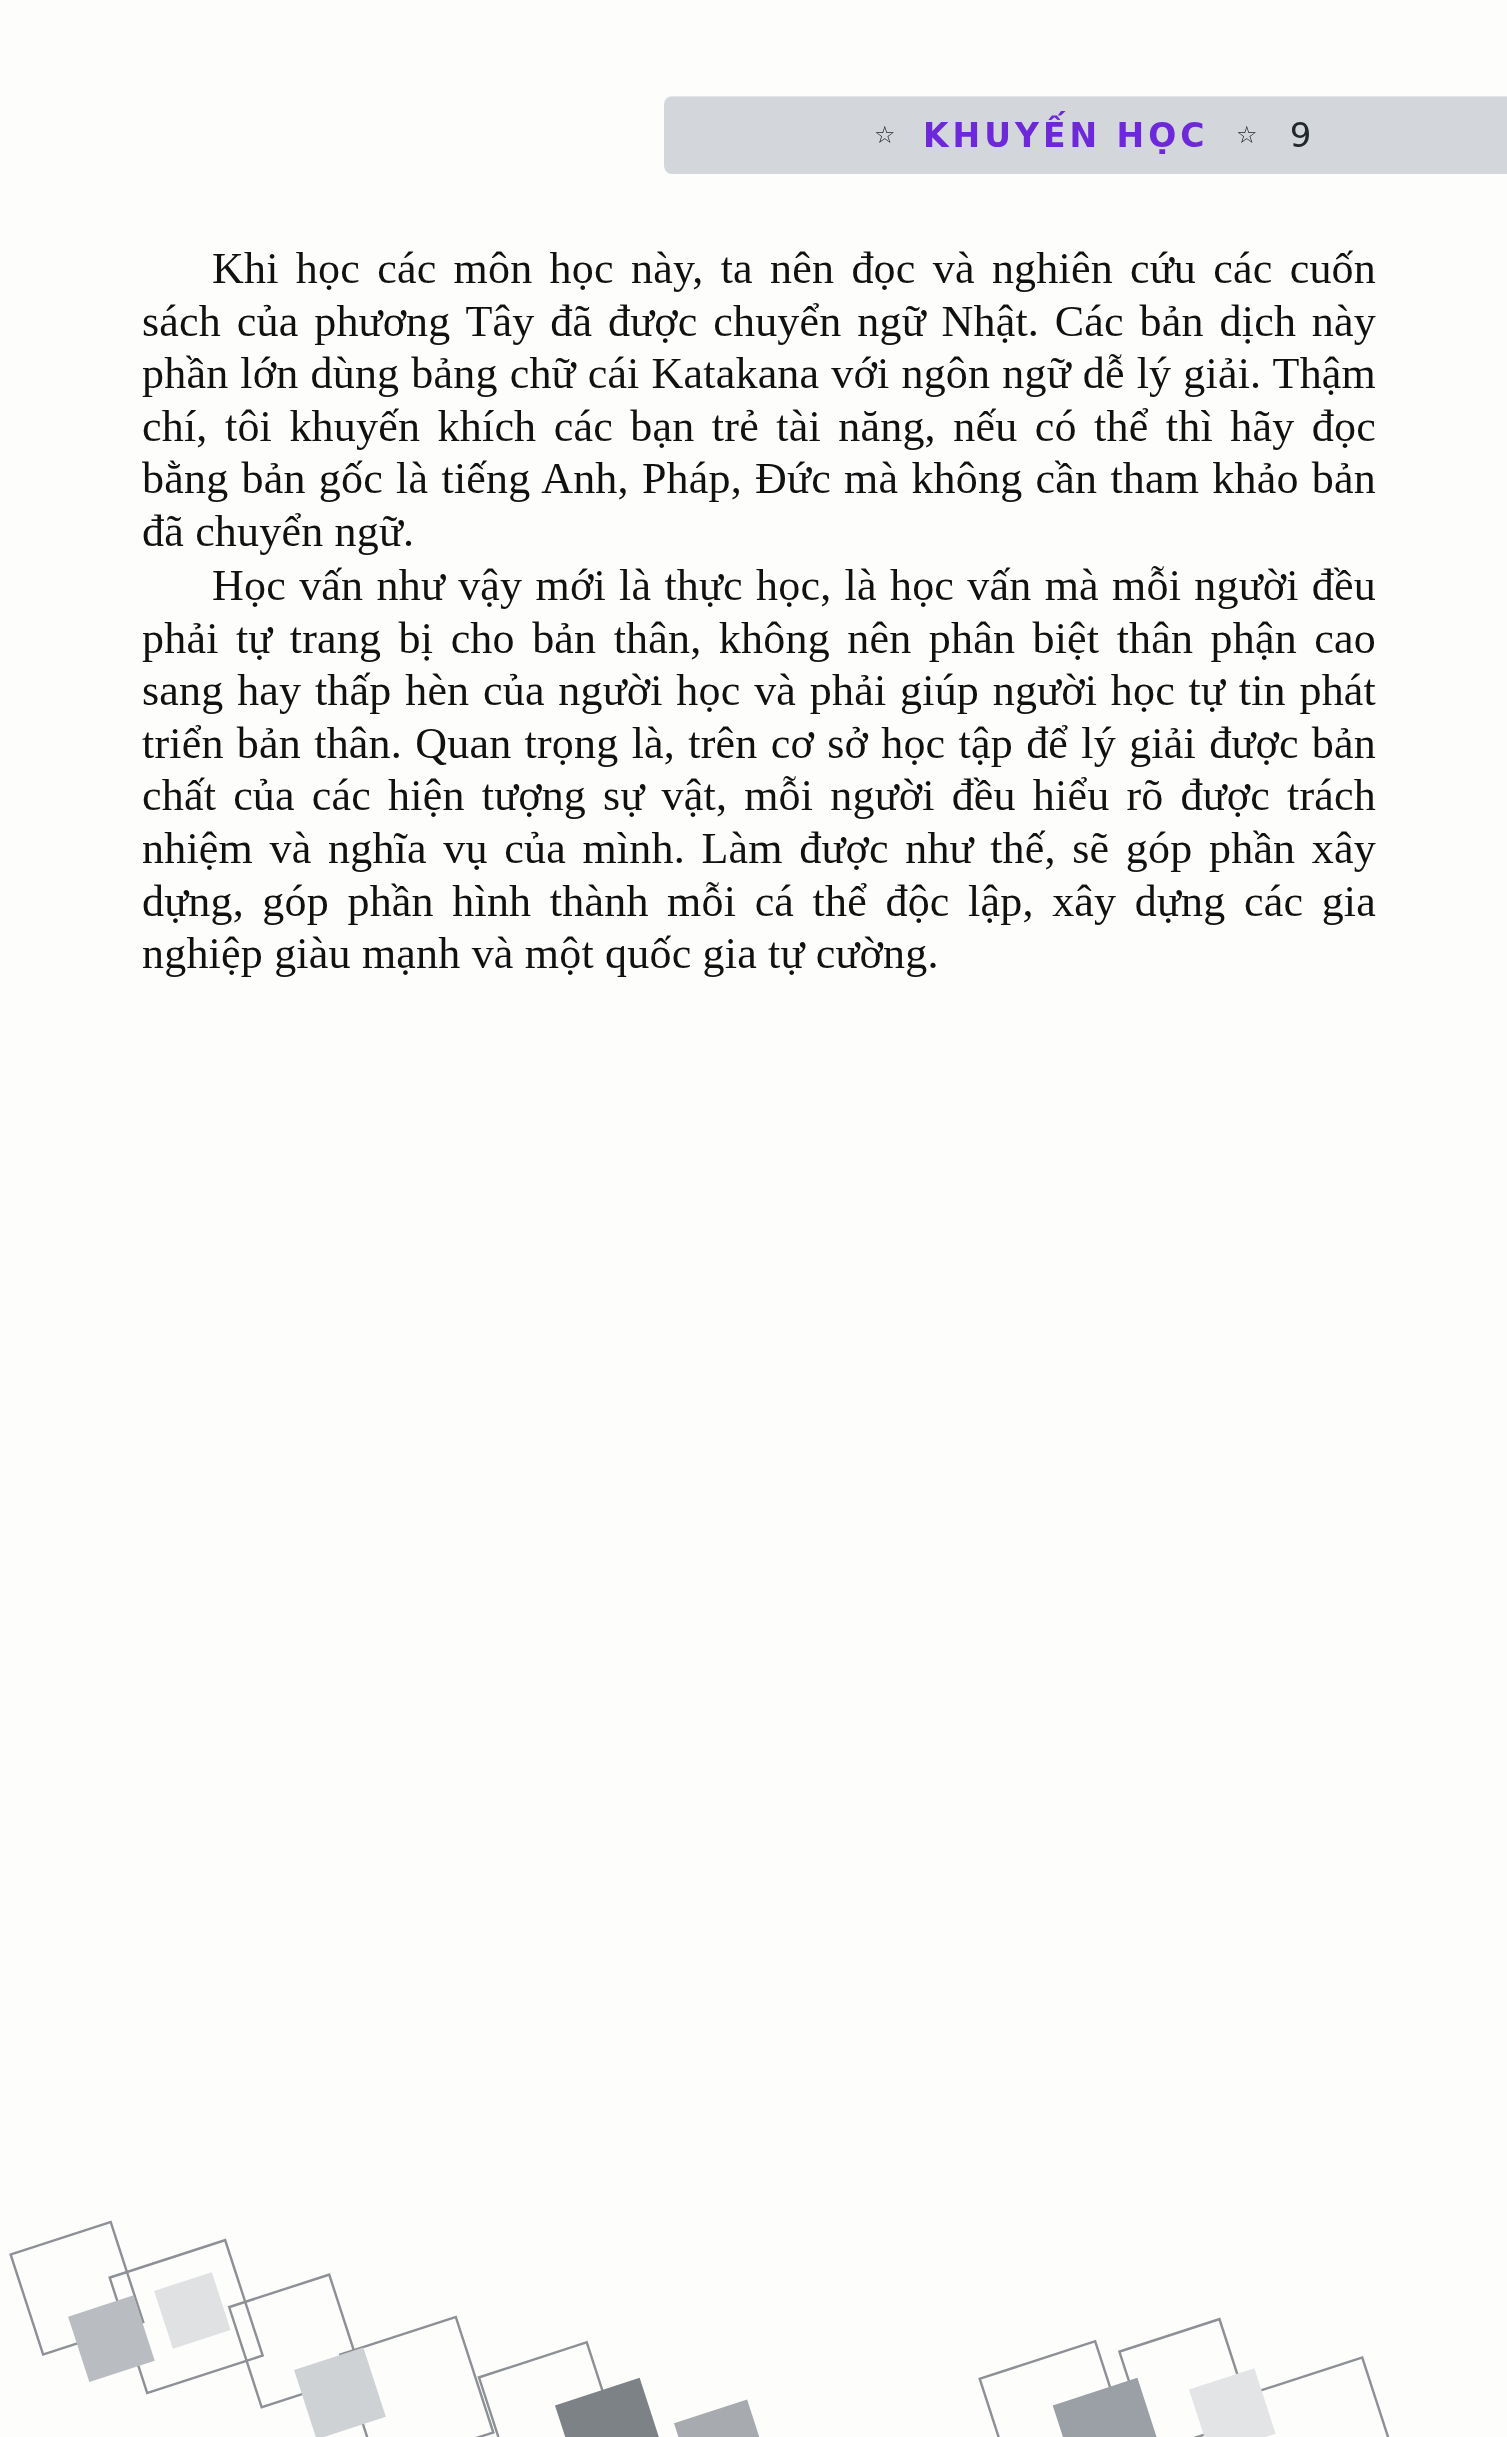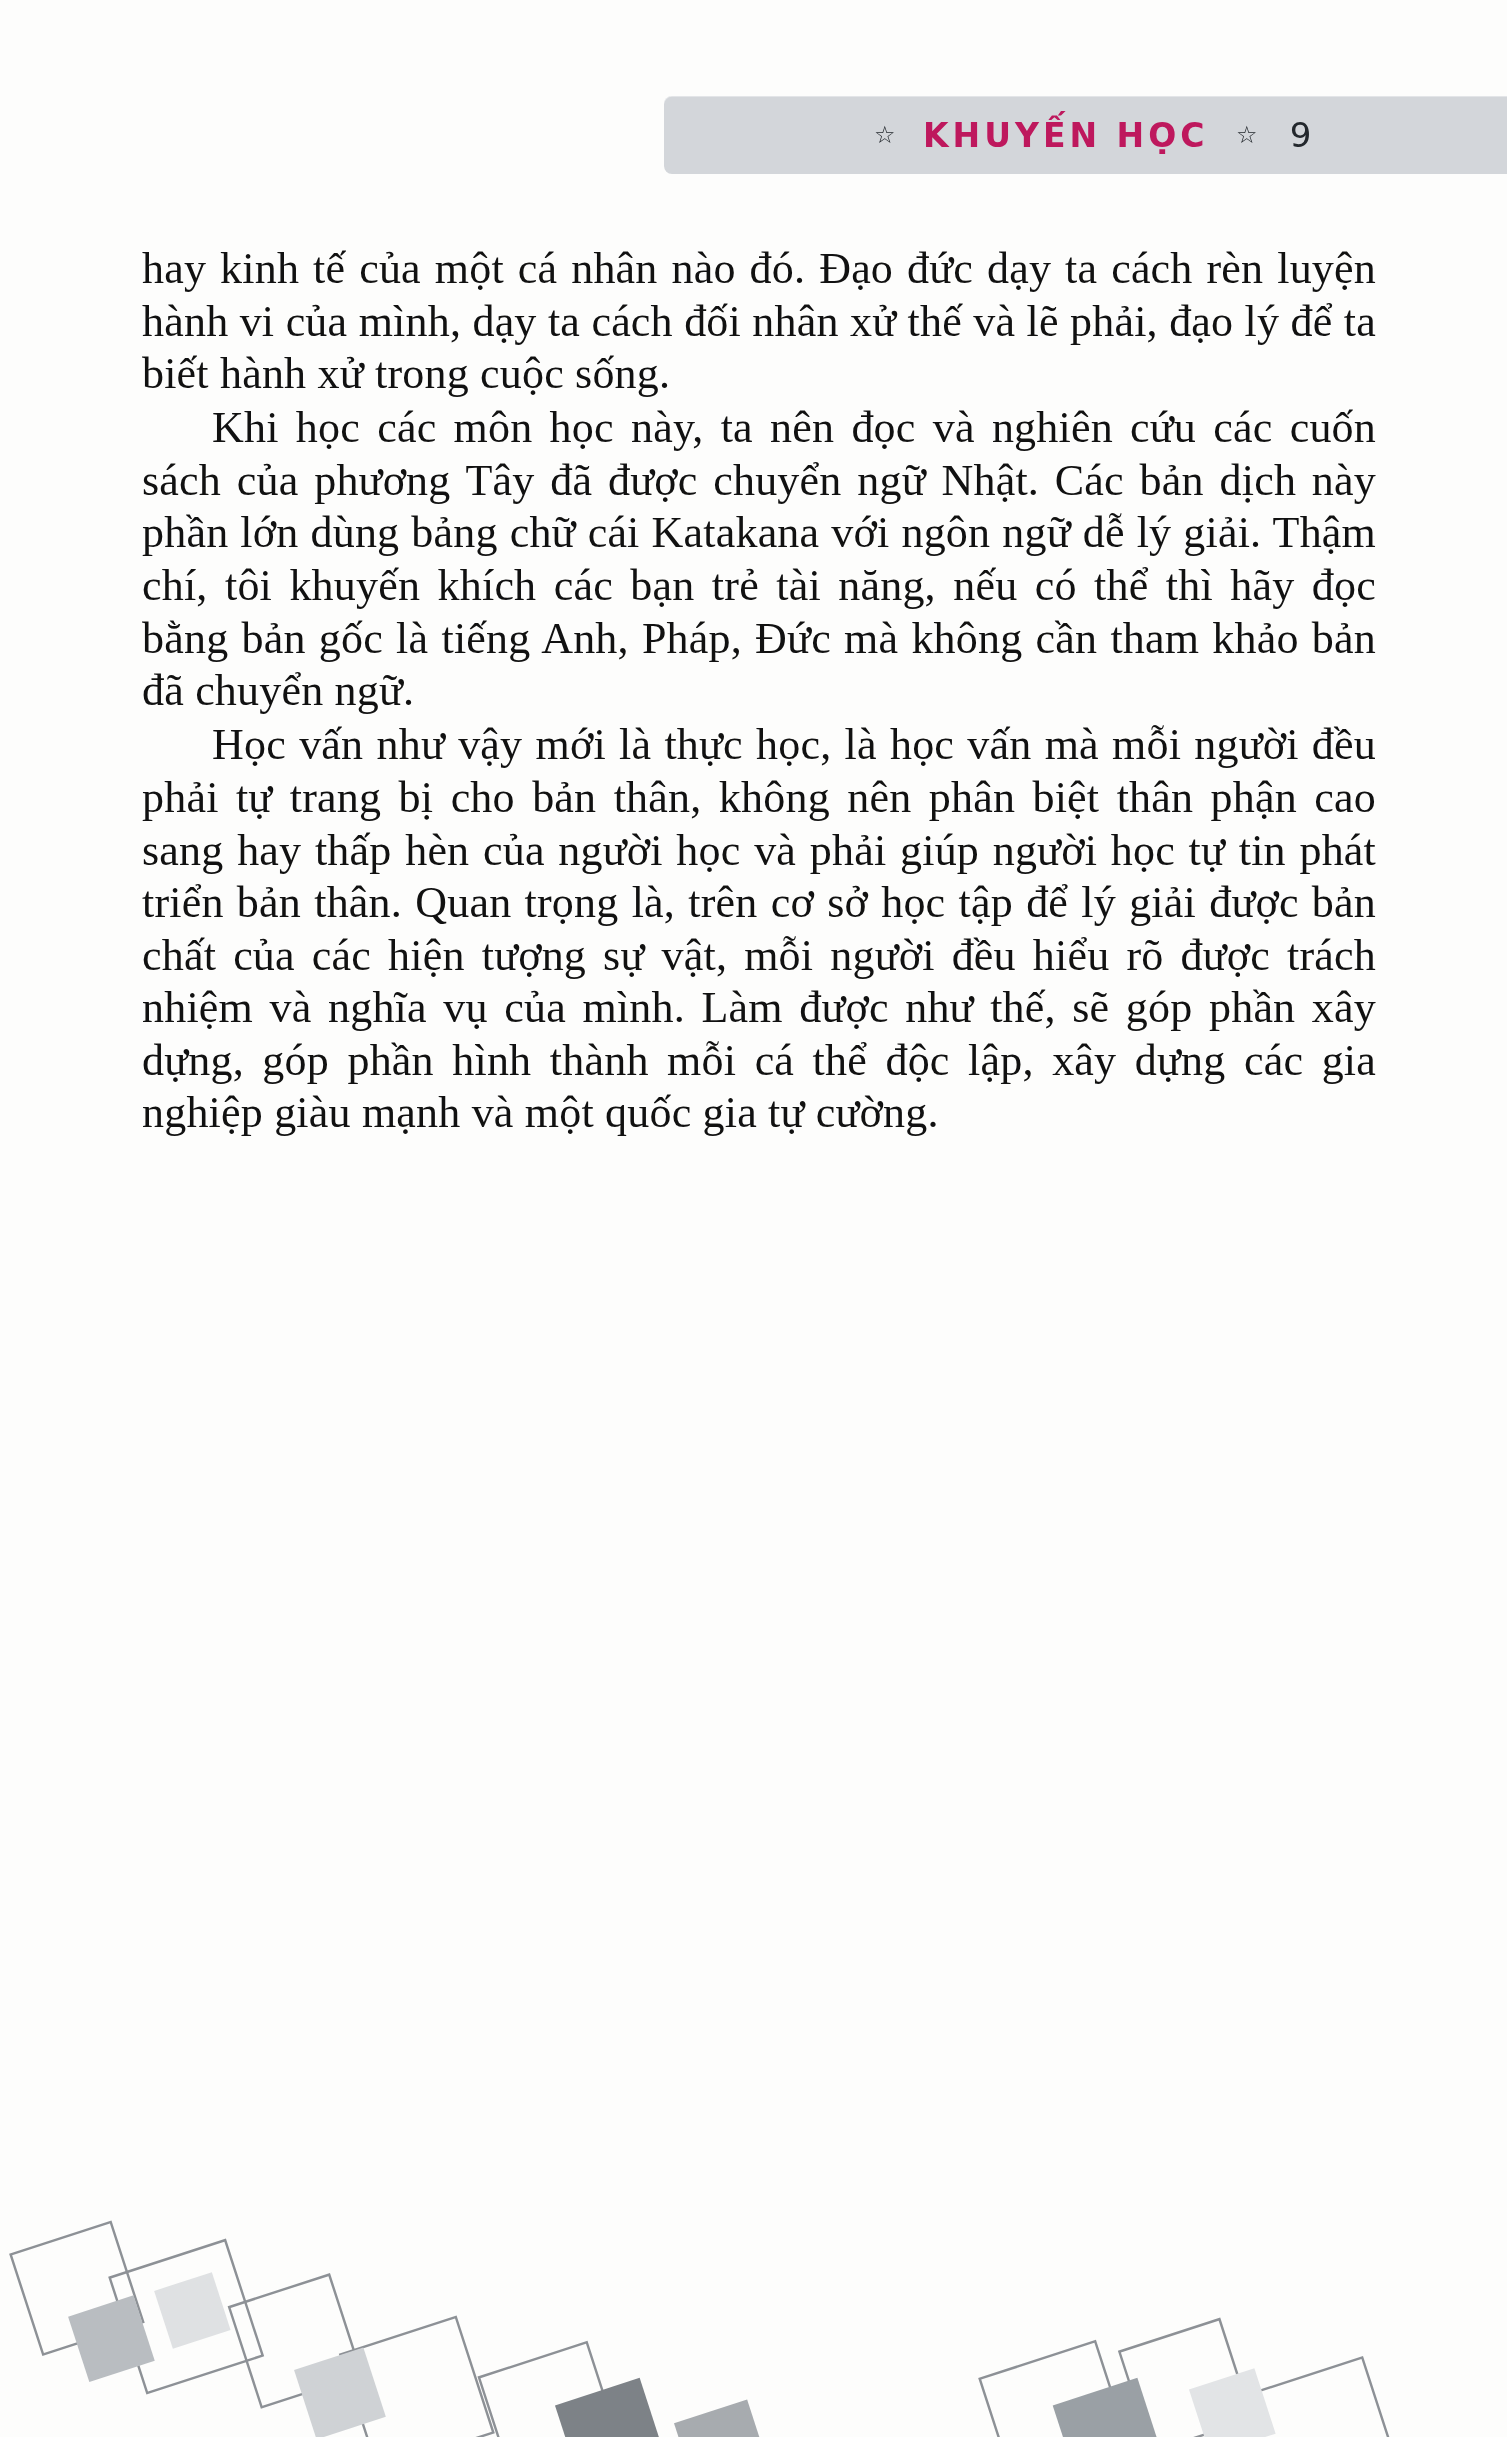--- a/index.html
+++ b/index.html
@@ -41,21 +41,21 @@
     align-items: center;
     gap: 27.5px;
     padding-left: 210px;
     color: #2c2c2c;
   }
   .header-title {
     font-family: "DejaVu Sans", sans-serif;
     font-size: 33px;
     letter-spacing: 4px;
     font-weight: 600;
-    color: #be185d;
+    color: #6d28d9;
   }
   .star-icon {
     font-size: 24px;
     line-height: 1;
     color: #23282d;
   }
   .page-number {
     font-family: "DejaVu Sans", sans-serif;
     font-size: 34px;
     font-weight: 500;
@@ -108,21 +108,20 @@
   <div class="header-band">
     <div class="header-inner">
       <span class="star-icon">☆</span>
       <span class="header-title">KHUYẾN HỌC</span>
       <span class="star-icon">☆</span>
       <span class="page-number">9</span>
     </div>
   </div>
 
   <div class="content">
-    <p class="para last-line-left">hay kinh tế của một cá nhân nào đó. Đạo đức dạy ta cách rèn luyện hành vi của mình, dạy ta cách đối nhân xử thế và lẽ phải, đạo lý để ta biết hành xử trong cuộc sống.</p>
     <p class="para indent last-line-left">Khi học các môn học này, ta nên đọc và nghiên cứu các cuốn sách của phương Tây đã được chuyển ngữ Nhật. Các bản dịch này phần lớn dùng bảng chữ cái Katakana với ngôn ngữ dễ lý giải. Thậm chí, tôi khuyến khích các bạn trẻ tài năng, nếu có thể thì hãy đọc bằng bản gốc là tiếng Anh, Pháp, Đức mà không cần tham khảo bản đã chuyển ngữ.</p>
     <p class="para indent last-line-left">Học vấn như vậy mới là thực học, là học vấn mà mỗi người đều phải tự trang bị cho bản thân, không nên phân biệt thân phận cao sang hay thấp hèn của người học và phải giúp người học tự tin phát triển bản thân. Quan trọng là, trên cơ sở học tập để lý giải được bản chất của các hiện tượng sự vật, mỗi người đều hiểu rõ được trách nhiệm và nghĩa vụ của mình. Làm được như thế, sẽ góp phần xây dựng, góp phần hình thành mỗi cá thể độc lập, xây dựng các gia nghiệp giàu mạnh và một quốc gia tự cường.</p>
   </div>
 
   <svg class="deco" viewBox="0 0 1862 430" xmlns="http://www.w3.org/2000/svg">
     <g fill="none" stroke="#8d9196" stroke-width="3">
       <rect x="30" y="180" width="130" height="130" transform="rotate(-18 95 245)"></rect>
       <rect x="155" y="205" width="150" height="150" transform="rotate(-18 230 280)"></rect>
       <rect x="300" y="245" width="130" height="130" transform="rotate(-18 365 310)"></rect>
       <rect x="440" y="300" width="150" height="150" transform="rotate(-18 515 375)"></rect>

